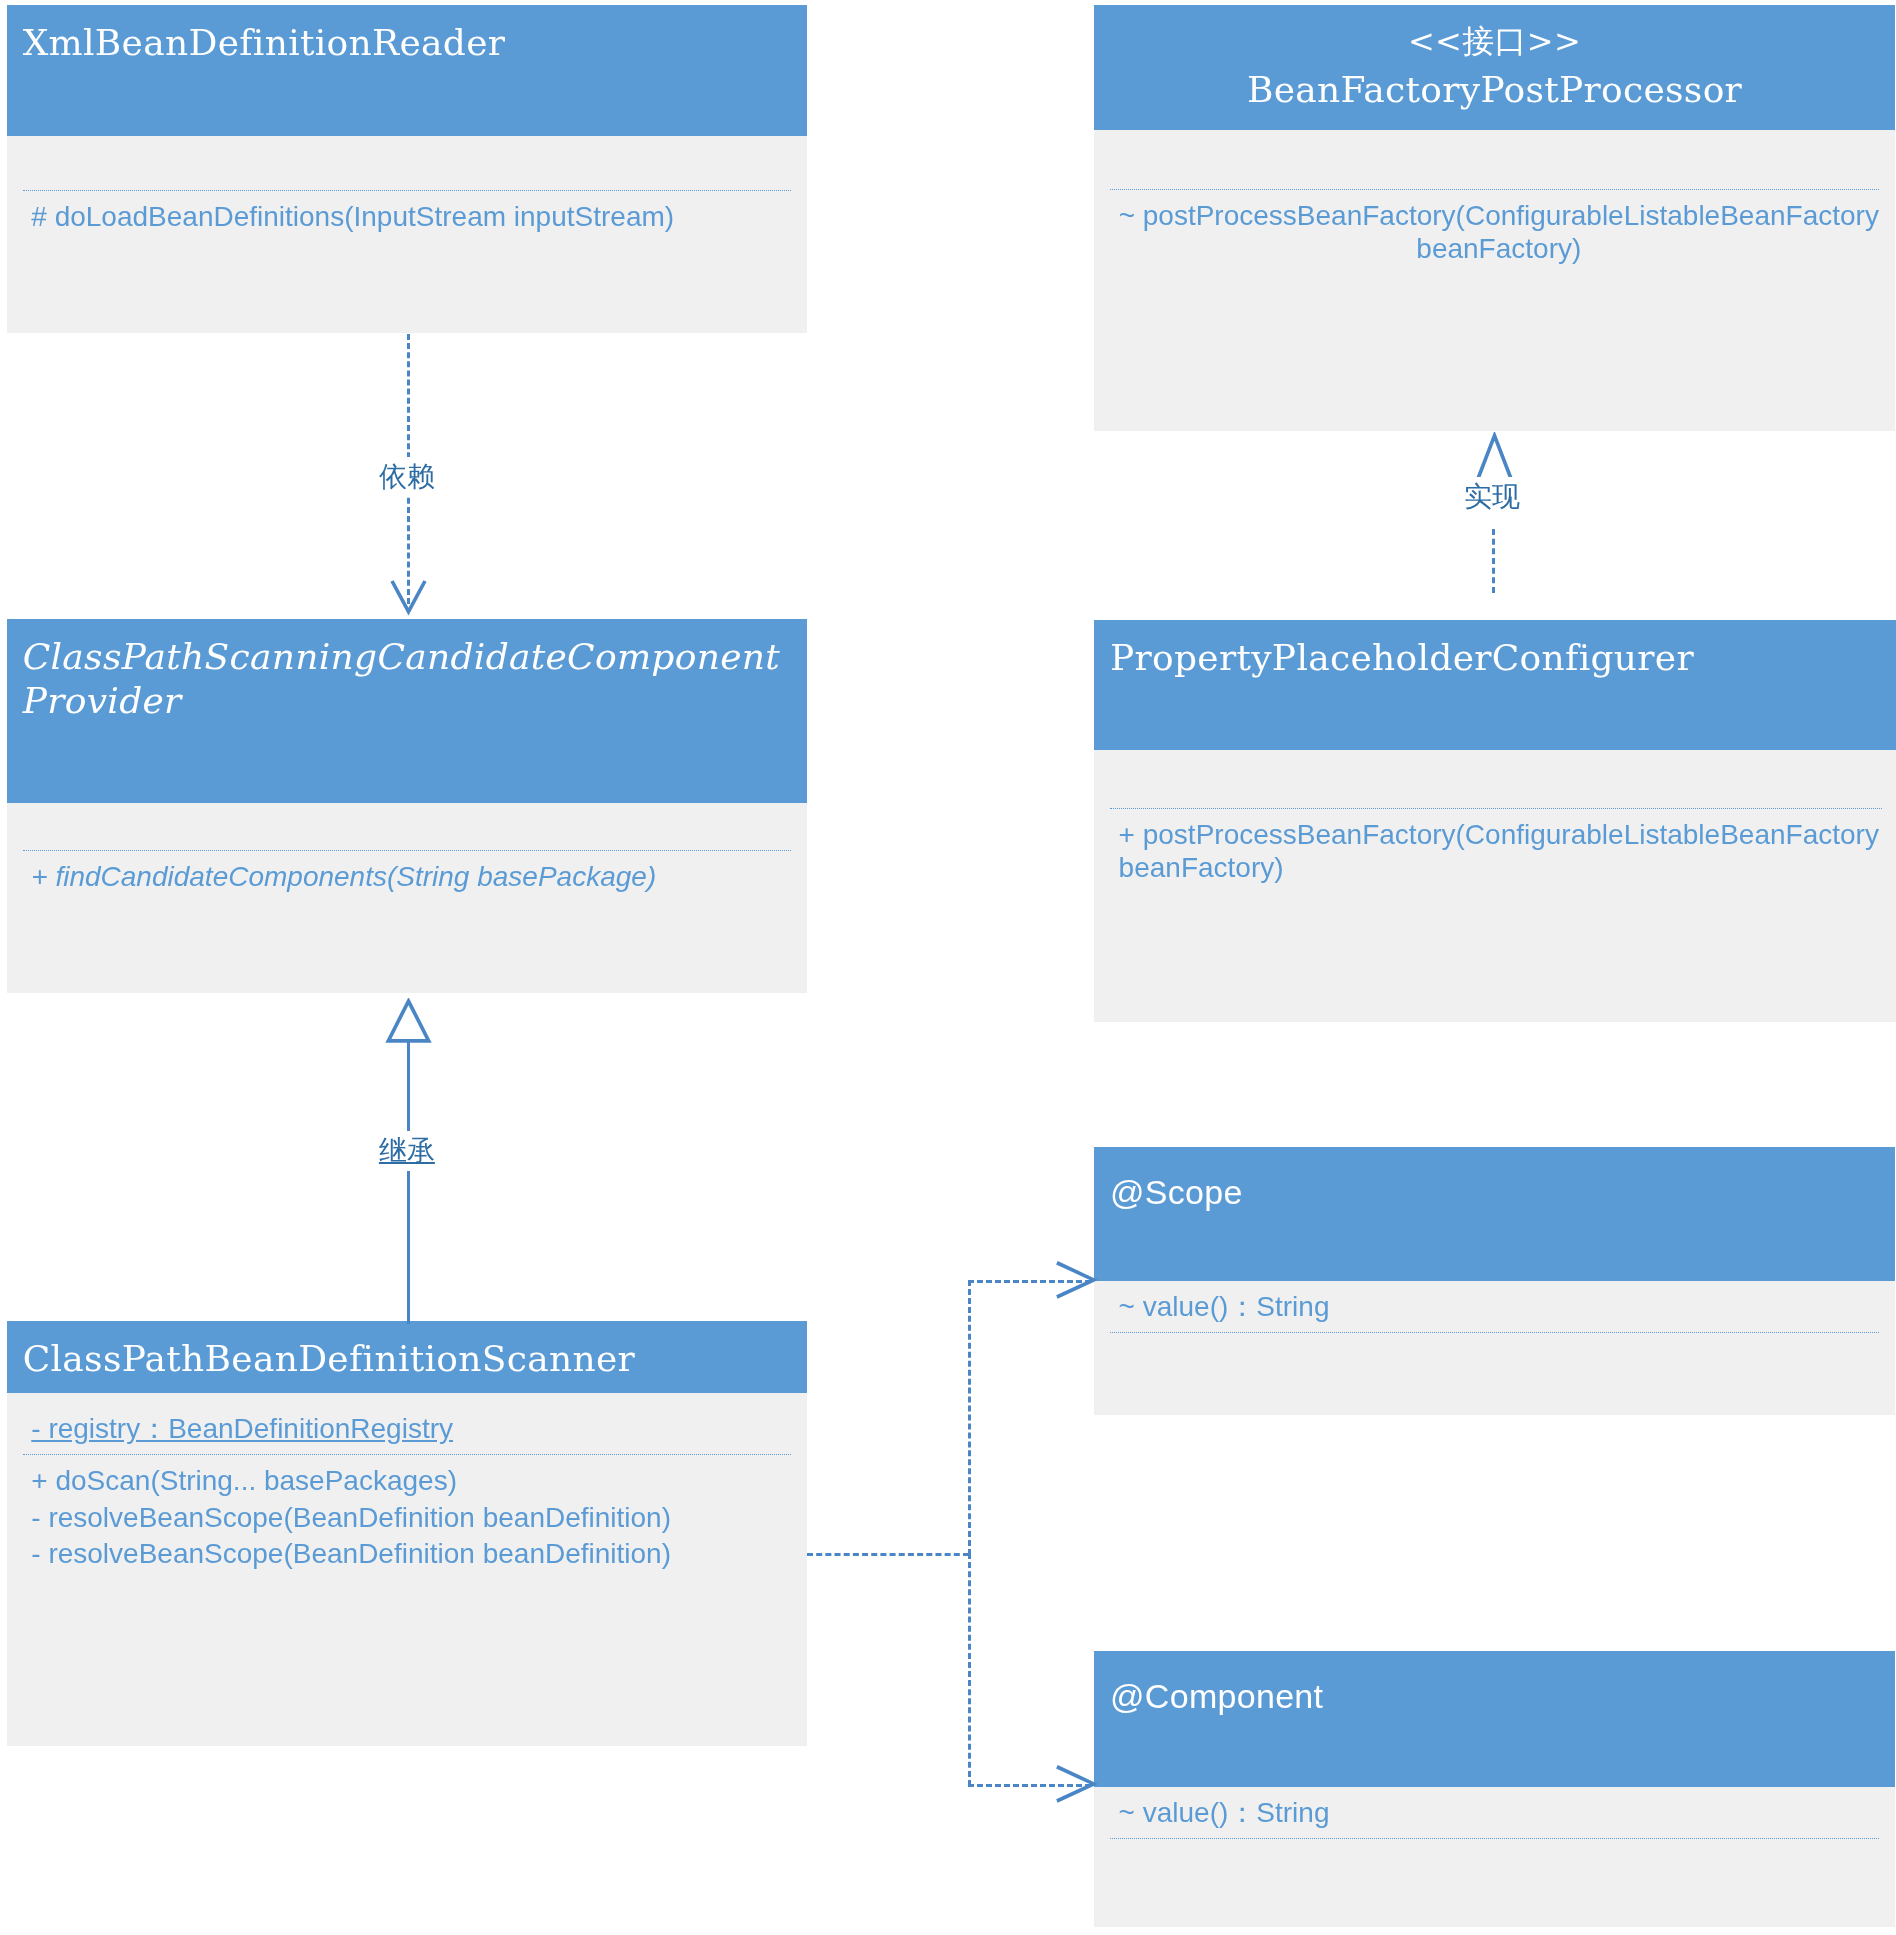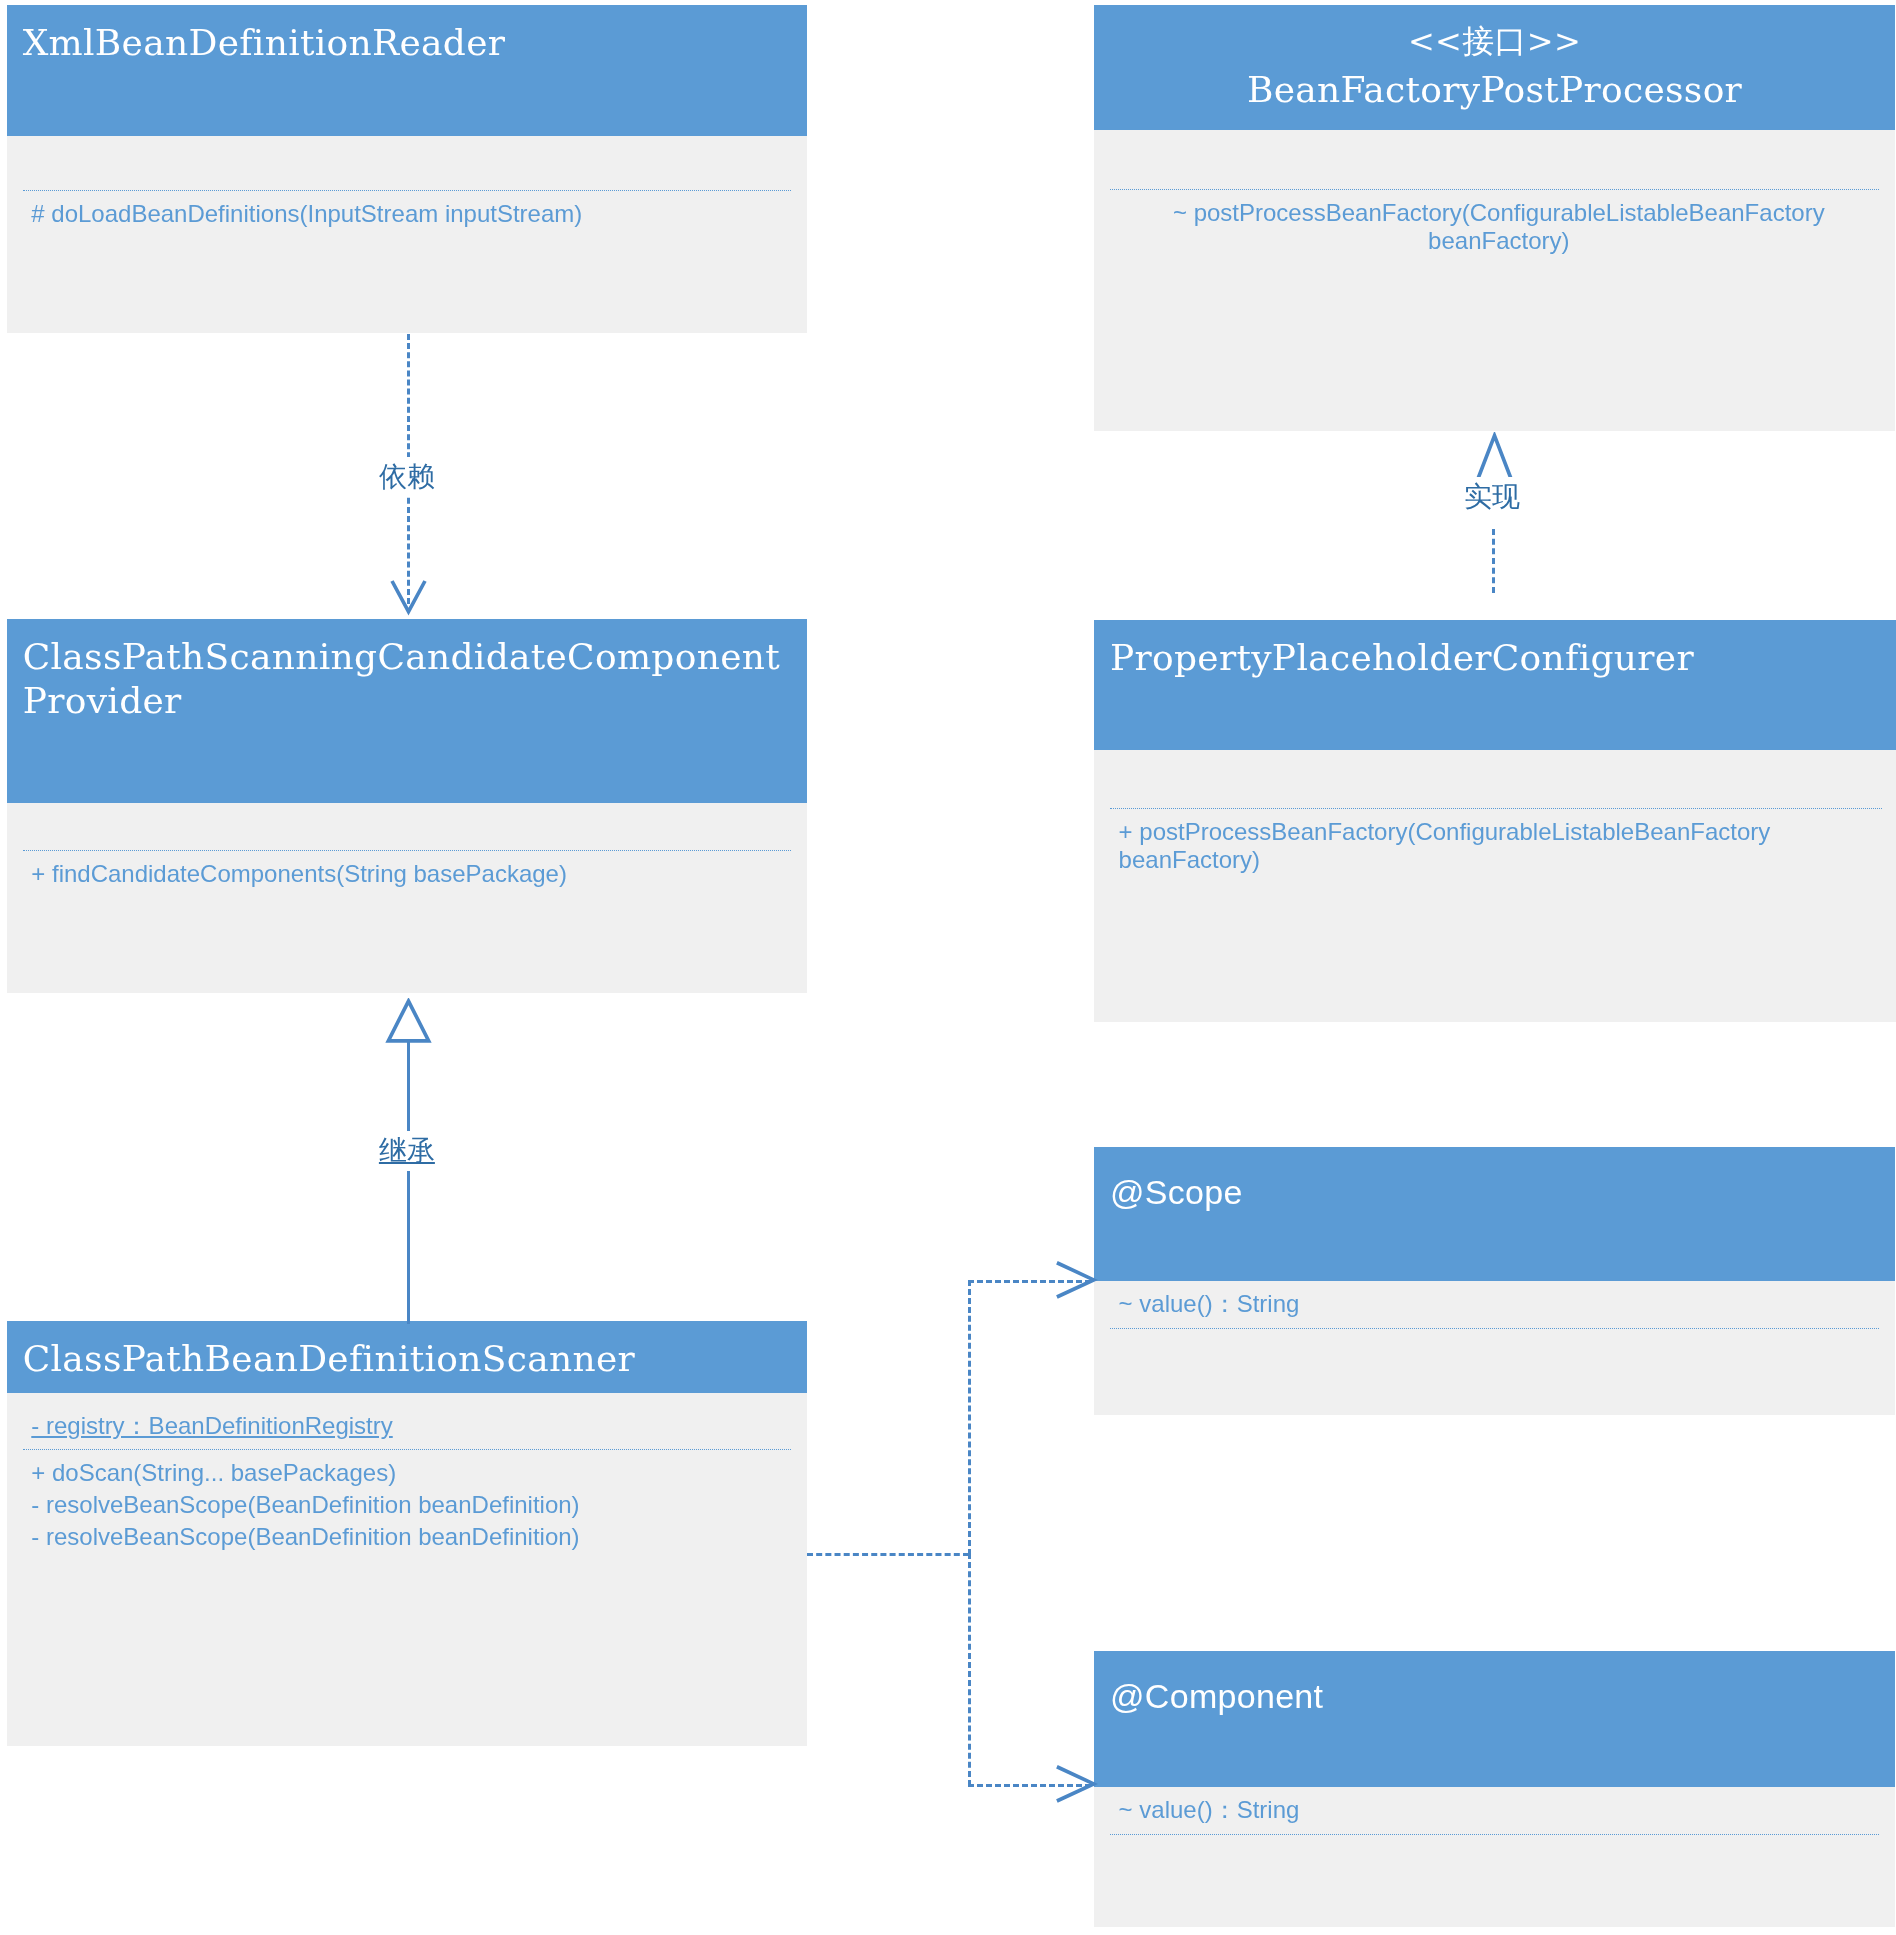--- a/index.html
+++ b/index.html
@@ -48,21 +48,21 @@
     font-family: "Liberation Sans", sans-serif;
     font-size: 34px;
     padding-top: 24.5px;
   }
 
   .uml-body {
     background: #f0f0f0;
     box-sizing: border-box;
     color: #5b9bd5;
     font-family: "Liberation Sans", sans-serif;
-    font-size: 24px;
+    font-size: 28px;
     line-height: 1.18;
     padding: 0 16px;
     overflow: hidden;
     position: relative;
   }
   .uml-body .compartment {
     padding: 7.4px 0 7.4px 0;
   }
   .uml-body .member {
     display: block;
@@ -125,21 +125,21 @@
     </div>
     <div class="uml-body" style="height:301px;">
       <div class="compartment" style="height:44px;"></div>
       <div class="sep"></div>
       <div class="compartment">
         <span class="member">~ postProcessBeanFactory(ConfigurableListableBeanFactory beanFactory)</span>
       </div>
     </div>
   </div>
 
-  <div class="uml-box" style="left:6.7px; top:619px; width:800px; height:374px;">
+  <div class="uml-box" style="left:6.7px; top:619px; width:800px; height:374px;font-style:italic;">
     <div class="uml-header" style="height:184px;">
       <span class="cname">ClassPathScanningCandidateComponentProvider</span>
     </div>
     <div class="uml-body" style="height:190px;">
       <div class="compartment" style="height:32.5px;"></div>
       <div class="sep"></div>
       <div class="compartment">
         <span class="member">+ findCandidateComponents(String basePackage)</span>
       </div>
     </div>

